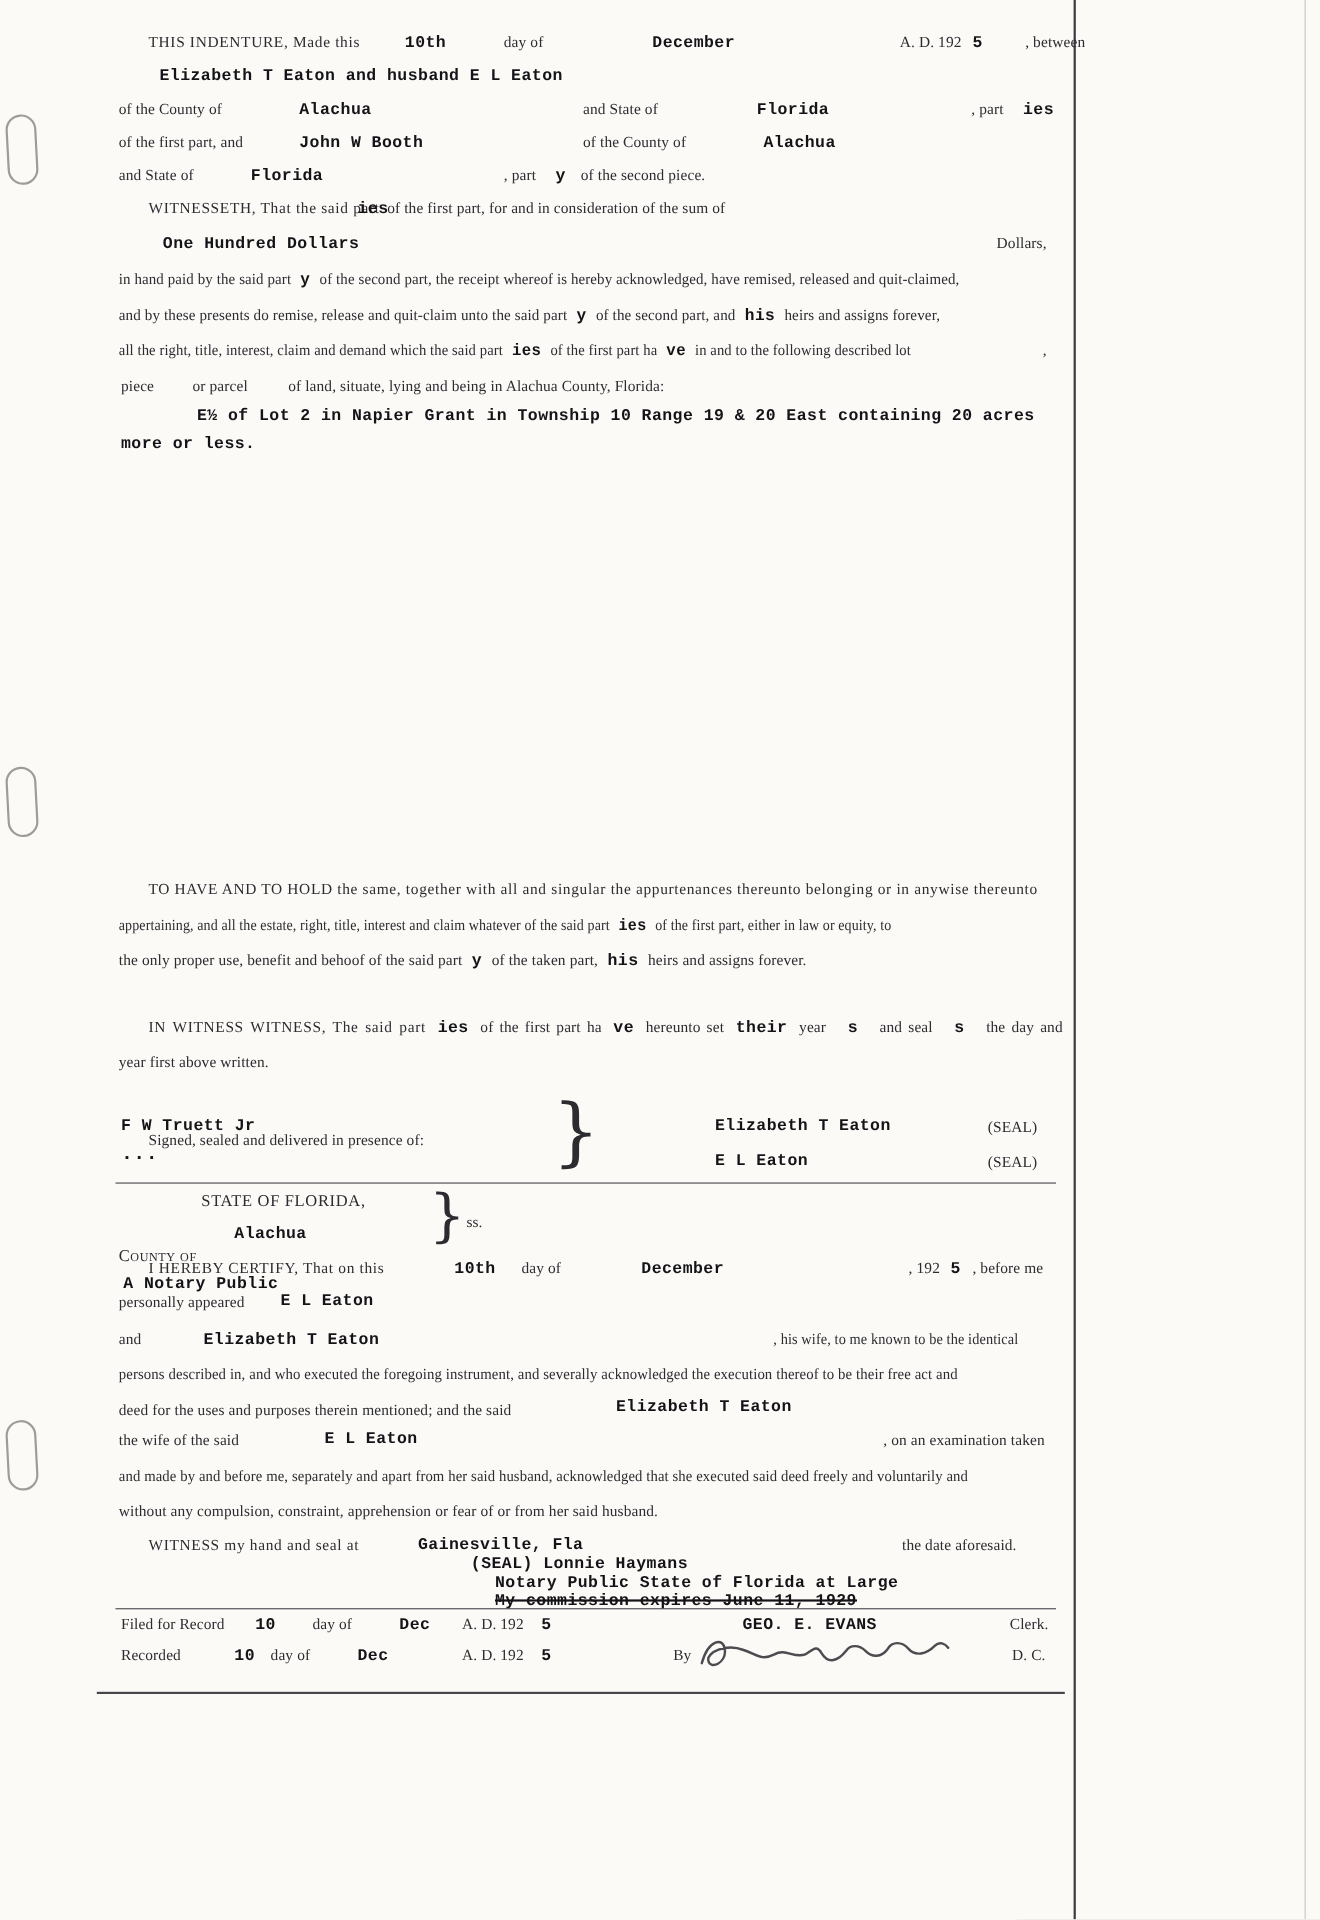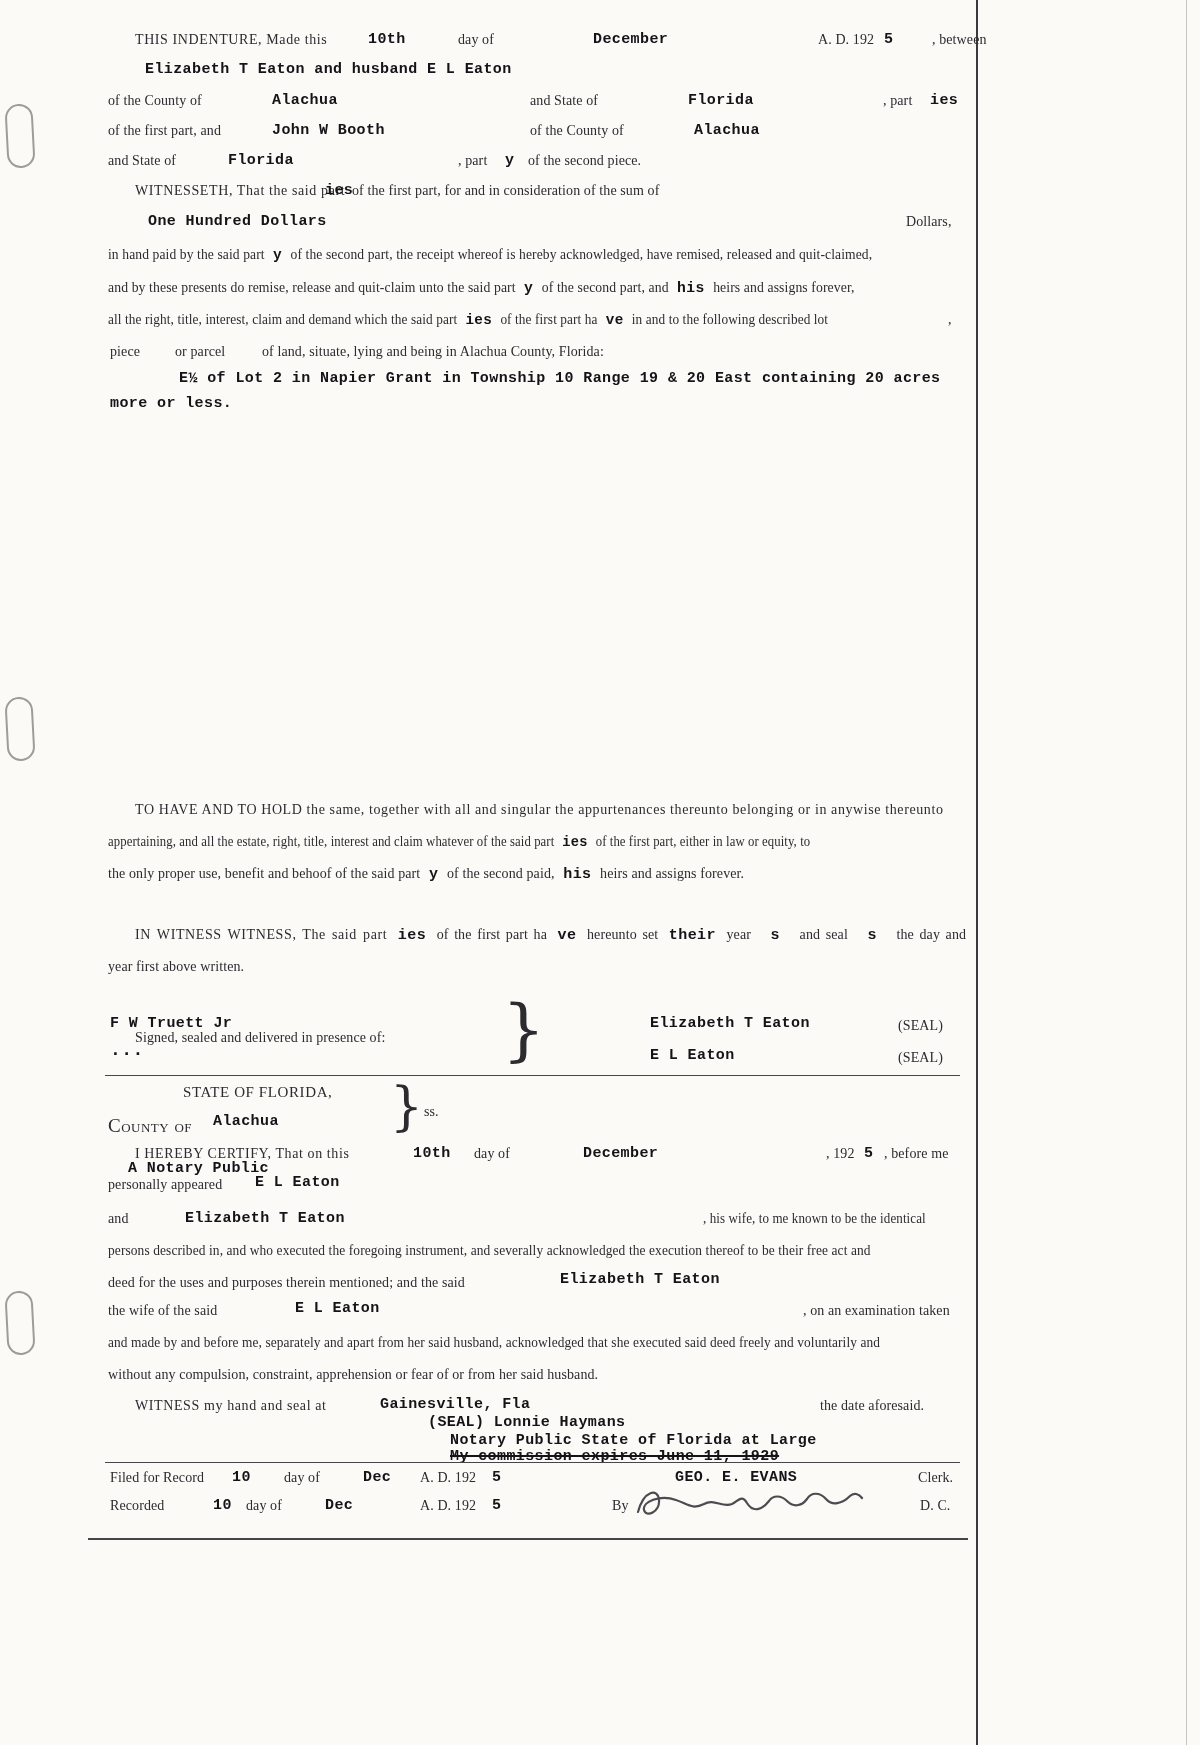--- a/index.html
+++ b/index.html
@@ -129,21 +129,21 @@
     <div class="ln" style="top:832px;left:108px">
       <span class="sx" style="transform:scaleX(.91)">
         <span class="pr">appertaining, and all the estate, right, title, interest and claim whatever of the said part</span>
         <span class="tw">ies</span>
         <span class="pr">of the first part, either in law or equity, to</span>
       </span>
     </div>
     <div class="ln" style="top:864px;left:108px">
       <span class="pr">the only proper use, benefit and behoof of the said part</span>
       <span class="tw">y</span>
-      <span class="pr">of the second paid,</span>
+      <span class="pr">of the taken part,</span>
       <span class="tw">his</span>
       <span class="pr">heirs and assigns forever.</span>
     </div>
   </div>
 
   <div>
     <div class="ln" style="top:925px;left:135px;word-spacing:2px">
       <span class="pr caps">IN WITNESS WITNESS, The said part</span>
       <span class="tw">ies</span>
       <span class="pr">of the first part ha</span>
@@ -181,34 +181,34 @@
 
   <div>
     <div class="ln" style="top:1082px;left:183px;font-size:15px;letter-spacing:.6px">
       <span class="pr">STATE OF FLORIDA,</span>
     </div>
     <div class="brace" style="left:390px;top:1080px;font-size:52px;font-weight:300">}</div>
     <div class="ln" style="top:1102px;left:424px">
       <span class="pr">ss.</span>
     </div>
     <div class="ln" style="top:1112px;left:0;width:100%">
-      <span class="pr abs sc" style="left:108px;top:4px;font-size:19px">County of</span>
+      <span class="pr abs sc" style="left:108px;top:20px;font-size:15px">County of</span>
       <span class="tw abs" style="left:213px">Alachua</span>
     </div>
     <div class="ln" style="top:1144px;left:0;width:100%">
       <span class="pr abs caps" style="left:135px">I HEREBY CERTIFY, That on this</span>
       <span class="tw abs" style="left:413px">10th</span>
       <span class="pr abs" style="left:474px">day of</span>
       <span class="tw abs" style="left:583px">December</span>
       <span class="pr abs" style="left:826px">, 192</span>
       <span class="tw abs" style="left:864px">5</span>
       <span class="pr abs" style="left:884px">, before me</span>
     </div>
     <div class="ln" style="top:1158px;left:112px">
-      <span class="tw" style="margin:16px">A Notary Public</span>
+      <span class="tw" style="margin:0">A Notary Public</span>
     </div>
     <div class="ln" style="top:1175px;left:0;width:100%">
       <span class="pr abs" style="left:108px">personally appeared</span>
       <span class="tw abs" style="left:255px;top:-2px">E L Eaton</span>
     </div>
     <div class="ln" style="top:1209px;left:0;width:100%">
       <span class="pr abs" style="left:108px">and</span>
       <span class="tw abs" style="left:185px">Elizabeth T Eaton</span>
       <span class="pr abs sx" style="left:703px;transform:scaleX(.93)">, his wife, to me known to be the identical</span>
     </div>

